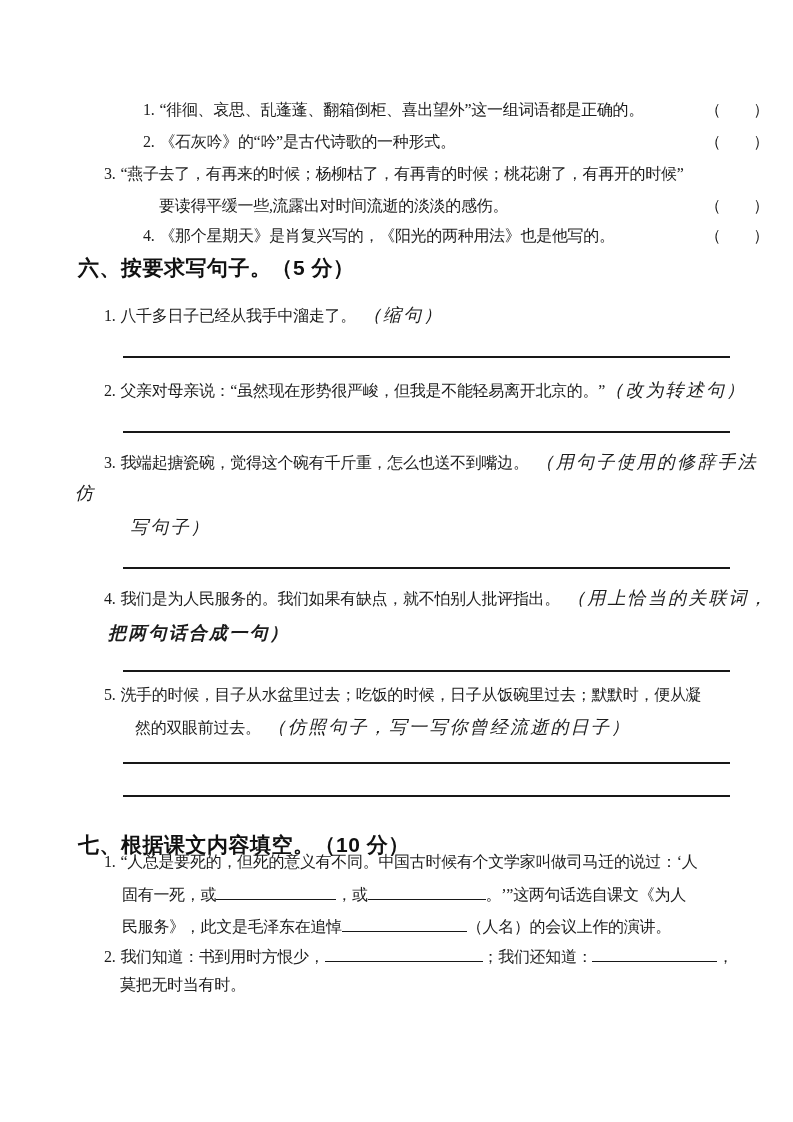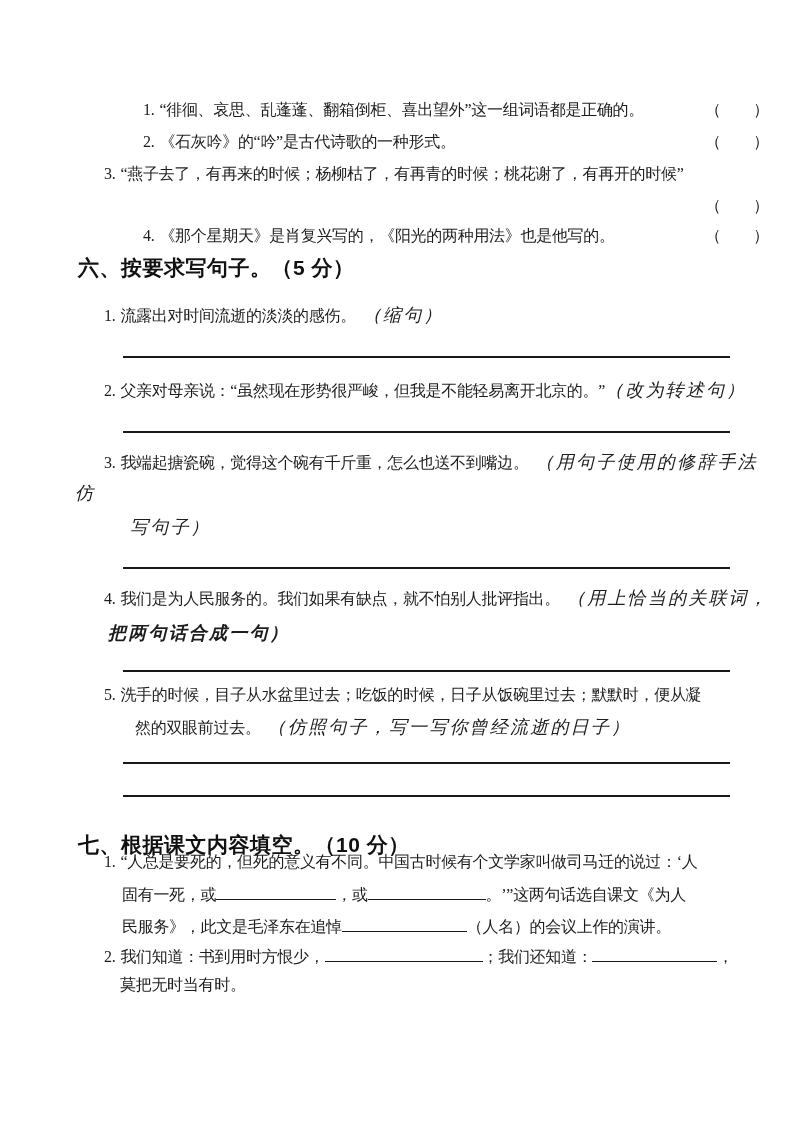--- a/index.html
+++ b/index.html
@@ -82,38 +82,39 @@
     <span class="parens">
         <span>（</span>
         <span>）</span>
       </span>
   </div>
 
   <div class="line" style="left:104px; top:161px;">
     <span class="num">3.</span><span>“燕子去了，有再来的时候；杨柳枯了，有再青的时候；桃花谢了，有再开的时候”</span>
   </div>
   <div class="line tf-line" style="left:120px; top:193px; width:610px;">
+    <span>要读得平缓一些,流露出对时间流逝的淡淡的感伤。</span>
     <span class="parens">
         <span>（</span>
         <span>）</span>
       </span>
   </div>
 
   <div class="line tf-line" style="left:104px; top:223px;">
     <span class="num">4.</span><span>《那个星期天》是肖复兴写的，《阳光的两种用法》也是他写的。</span>
     <span class="parens">
         <span>（</span>
         <span>）</span>
       </span>
   </div>
 
   <div class="sec-title" style="left:78px; top:253px;">六、按要求写句子。（5 分）</div>
 
   <div class="line" style="left:104px; top:302px;">
-    <span class="num">1.</span><span>流露出对时间流逝的淡淡的感伤。</span><span class="kai note-gap">（缩句）</span>
+    <span class="num">1.</span><span>八千多日子已经从我手中溜走了。</span><span class="kai note-gap">（缩句）</span>
   </div>
   <div class="answer-line" style="top:356px;"></div>
 
   <div class="line" style="left:104px; top:377px;">
     <span class="num">2.</span><span>父亲对母亲说：“虽然现在形势很严峻，但我是不能轻易离开北京的。”</span><span class="kai">（改为转述句）</span>
   </div>
   <div class="answer-line" style="top:431px;"></div>
 
   <div class="line" style="left:104px; top:449px;">
     <span class="num">3.</span><span>我端起搪瓷碗，觉得这个碗有千斤重，怎么也送不到嘴边。</span><span class="kai note-gap">（用句子使用的修辞手法</span>

